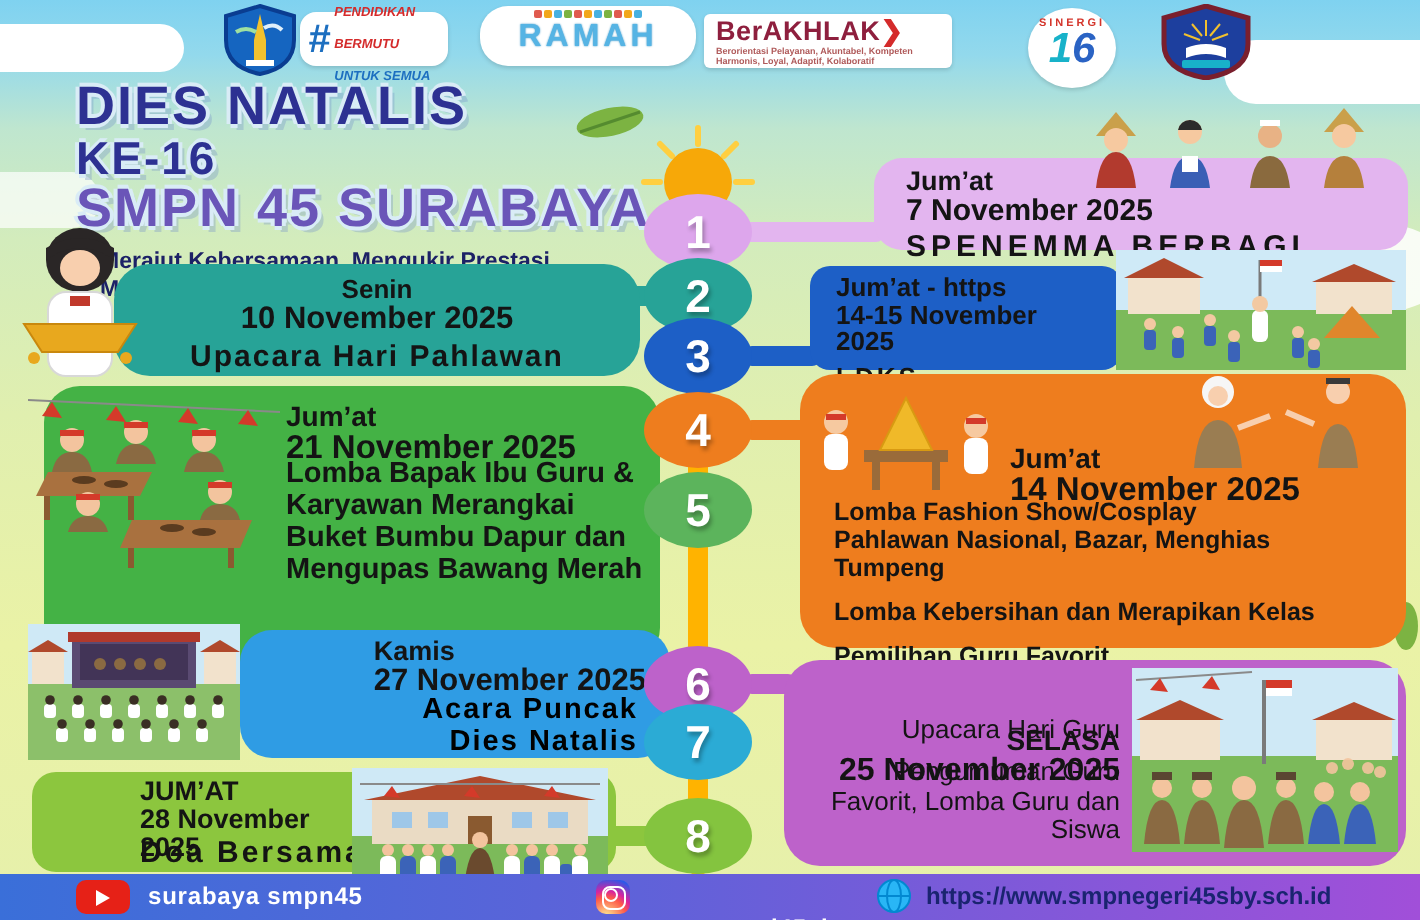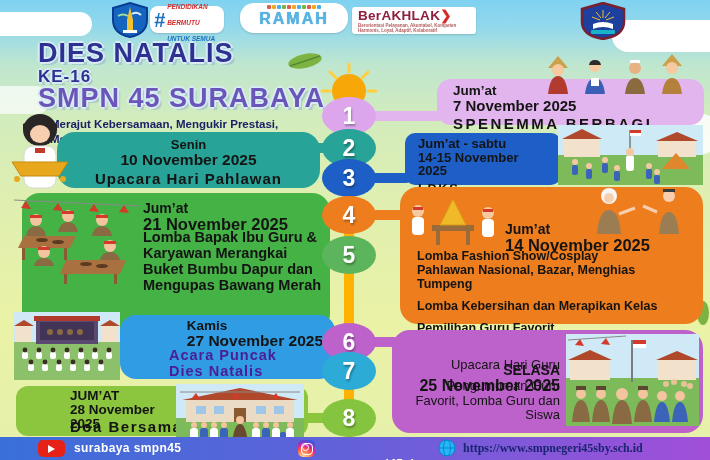--- a/index.html
+++ b/index.html
@@ -31,21 +31,21 @@
   .sinergi { left:514px; top:4px; width:44px; height:40px; border-radius:50%; background:#fff; text-align:center;
              box-shadow:0 1px 2px rgba(0,0,0,.15); }
   .sinergi .word { color:#d4352b; font-size:5.5px; font-weight:900; letter-spacing:1.5px; padding-top:5px; }
   .sinergi .num { font-size:21px; font-weight:900; font-style:italic; line-height:.95; }
   .sinergi .num .n1 { color:#18b2c9; } .sinergi .num .n6 { color:#2a63c4; }
 
   
   .titleblock { position:absolute; left:38px; top:40px; line-height:1.02; }
   .t-main { font-weight:900; font-size:27px; letter-spacing:1px; color:#2d3192;
             text-shadow:2px 0 0 #d9ecf6,-2px 0 0 #d9ecf6,0 2px 0 #d9ecf6,0 -2px 0 #d9ecf6,3px 3px 0 rgba(120,150,200,.35); }
-  .t-sub { font-weight:900; font-size:17px; letter-spacing:1px; color:#2d3192;
+  .t-sub { font-weight:900; font-size:23px; letter-spacing:1px; color:#2d3192;
            text-shadow:2px 0 0 #d9ecf6,-2px 0 0 #d9ecf6,0 2px 0 #d9ecf6,0 -2px 0 #d9ecf6,3px 3px 0 rgba(120,150,200,.35); }
   .t-purple { color:#6a55b8; }
   .tagline { margin-top:5px; margin-left:12px; color:#1c2166; font-weight:800; font-size:11.5px; line-height:1.25; }
 
   
   .tl-bar { position:absolute; left:344px; top:106px; width:10px; height:332px; background:#ffb300; border-radius:5px; z-index:1; }
   .conn { position:absolute; height:10px; border-radius:4px; z-index:1; }
   .tnode { position:absolute; left:322px; width:54px; height:38px; border-radius:50%; z-index:3;
            display:flex; align-items:center; justify-content:center;
            color:#fff; font-weight:900; font-size:23px; text-shadow:1px 2px 2px rgba(0,0,0,.3); }
@@ -82,21 +82,21 @@
 
   .card6 { left:392px; top:330px; width:311px; height:103px; background:#bd62ca; border-radius:18px; }
   .card6 .hd { position:absolute; right:143px; top:4px; text-align:right; line-height:1.05; }
   .card6 .day { font-size:14px;margin-top:29px; } .card6 .date { font-size:16px; }
   .card6 .body { position:absolute; right:143px; top:28px; width:160px; text-align:right; font-weight:400; font-size:13px; line-height:1.1; }
   .card6 .body p { margin-bottom:7px; }
 
   .card7 { left:120px; top:315px; width:215px; height:64px; background:#2f9ce4; border-radius:16px; }
   .card7 .hd { position:absolute; right:12px; top:4px; text-align:left; line-height:1.05; }
   .card7 .day { font-size:13.5px; } .card7 .date { font-size:15.5px; }
-  .card7 .ev-title { position:absolute; right:26px; top:33px; font-weight:900; font-size:14.5px; letter-spacing:1px; line-height:1.1; color:#4c1d95; width:140px; }
+  .card7 .ev-title { position:absolute; right:16px; top:33px; text-align:right; font-weight:900; font-size:14.5px; letter-spacing:1px; line-height:1.1; color:#000000; width:140px; }
 
   .card8 { left:16px; top:386px; width:292px; height:50px; background:#8cc63e; border-radius:12px; }
   .card8 .hd { position:absolute; left:54px; top:3px; line-height:1.02; }
   .card8 .day { font-size:13.5px; } .card8 .date { font-size:13.5px; width:110px; }
   .card8 .ev-title { position:absolute; left:54px; top:32px; font-weight:900; font-size:15px; letter-spacing:1.5px; }
 
   .illu { position:absolute; z-index:4; }
 
   
   .footer { position:absolute; left:0; top:437px; width:710px; height:23px;
@@ -107,21 +107,21 @@
   .yt { position:absolute; left:38px; top:3px; width:27px; height:17px; background:#e62117; border-radius:5px;
         display:flex; align-items:center; justify-content:center; }
   .yt::after { content:''; border-left:7px solid #fff; border-top:4px solid transparent; border-bottom:4px solid transparent; }
   .ytlbl { position:absolute; left:74px; top:4px; }
   .ig { position:absolute; left:298px; top:3px; width:17px; height:17px; border-radius:5px;
         background:radial-gradient(circle at 30% 110%,#fdf497 0%,#fd5949 45%,#d6249f 60%,#285AEB 90%); }
   .ig::before { content:''; position:absolute; inset:2.5px; border:1.7px solid #fff; border-radius:4px; }
   .ig::after { content:''; position:absolute; width:5px; height:5px; border:1.7px solid #fff; border-radius:50%; top:3.5px; left:3.5px; }
   .iglbl { position:absolute; left:325px; top:20px; }
   .globe { position:absolute; left:438px; top:2px; }
-  .urllbl { position:absolute; left:463px; top:4px;font-family:Liberation Serif, serif; }
+  .urllbl { position:absolute; left:463px; top:4px; }
 </style>
 </head>
 <body>
 
 <div class="poster">
 
   <div class="cloud" style="left:-18px;top:12px;width:110px;height:24px;"></div>
   <div class="cloud" style="left:612px;top:20px;width:118px;height:32px;"></div>
   <div class="cloud" style="left:655px;top:112px;width:70px;height:44px;opacity:.85;border-radius:50%;"></div>
   <div class="cloud" style="left:-25px;top:86px;width:75px;height:28px;opacity:.7;"></div>
@@ -159,20 +159,24 @@
         <i style="background:#f2a71b"></i>
         <i style="background:#46b0e0"></i>
         <i style="background:#7cb342"></i>
         <i style="background:#e05a4e"></i>
         <i style="background:#f2a71b"></i>
         <i style="background:#46b0e0"></i>
     </span>
     <div class="word">RAMAH</div>
   </div>
 
+  <div class="hdr-badge sinergi">
+    <div class="word">SINERGI</div>
+    <div class="num"><span class="n1">1</span><span class="n6">6</span></div>
+  </div>
 
   <svg class="hdr-badge" style="left:578px;top:2px;" width="50" height="38" viewBox="0 0 50 38">
     <path d="M25,1 L46,7 V20 C46,30 37,35 25,37 C13,35 4,30 4,20 V7 Z" fill="#1d3f9e" stroke="#7a1f2d" stroke-width="2.5"></path>
     <g stroke="#f2c12e" stroke-width="1">
         <line x1="25" y1="8" x2="25" y2="16"></line>
         <line x1="18" y1="10" x2="23" y2="16"></line>
         <line x1="32" y1="10" x2="27" y2="16"></line>
         <line x1="14" y1="15" x2="22" y2="18"></line>
         <line x1="36" y1="15" x2="28" y2="18"></line>
       </g>
@@ -261,21 +265,21 @@
     <ellipse cx="36" cy="24" rx="10" ry="9" fill="#f8cfae"></ellipse>
     <path d="M19,20 q17,-12 34,0 l0,-6 q-17,-10 -34,0 z" fill="#2a2626"></path>
     <rect x="20" y="36" width="32" height="42" rx="9" fill="#fff" stroke="#d8d8d8"></rect>
     <rect x="31" y="38" width="10" height="5" fill="#c0392b"></rect>
     <polygon points="8,52 64,52 55,66 17,66" fill="#e8a81e" stroke="#c9880d"></polygon>
     <circle cx="13" cy="69" r="3" fill="#e8a81e"></circle>
       <circle cx="59" cy="69" r="3" fill="#e8a81e"></circle>
   </svg>
 
   <div class="card card3">
-    <div class="day">Jum’at - sabtu</div>
+    <div class="day">Jum’at - https</div>
     <div class="date">14-15 November 2025</div>
     <div class="ev-title">LDKS</div>
   </div>
   <svg class="illu" style="left:558px;top:125px;" width="145" height="60" viewBox="0 0 145 60">
     <rect width="145" height="60" fill="#cfeaf7"></rect>
       <rect y="30" width="145" height="30" fill="#7cba5a"></rect>
     <rect x="6" y="14" width="36" height="18" fill="#f2e2cc"></rect>
       <polygon points="4,14 24,4 44,14" fill="#b0492c"></polygon>
     <rect x="100" y="16" width="38" height="16" fill="#f2e2cc"></rect>
       <polygon points="98,16 119,7 140,16" fill="#b0492c"></polygon>

